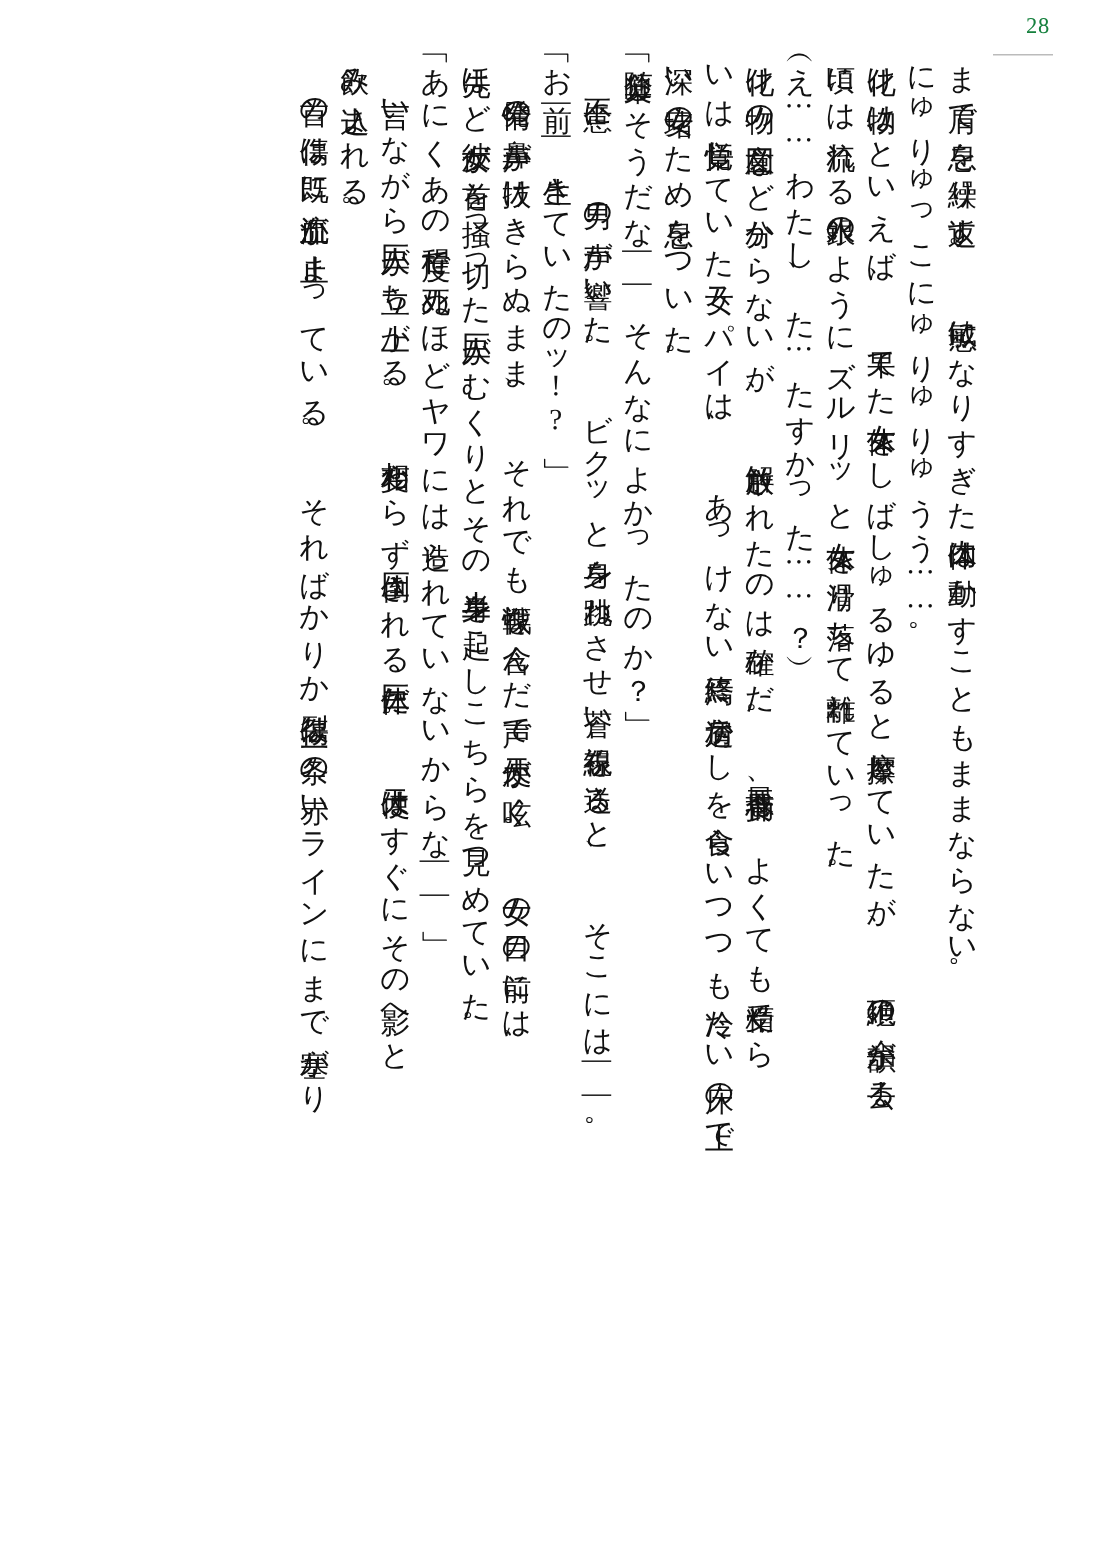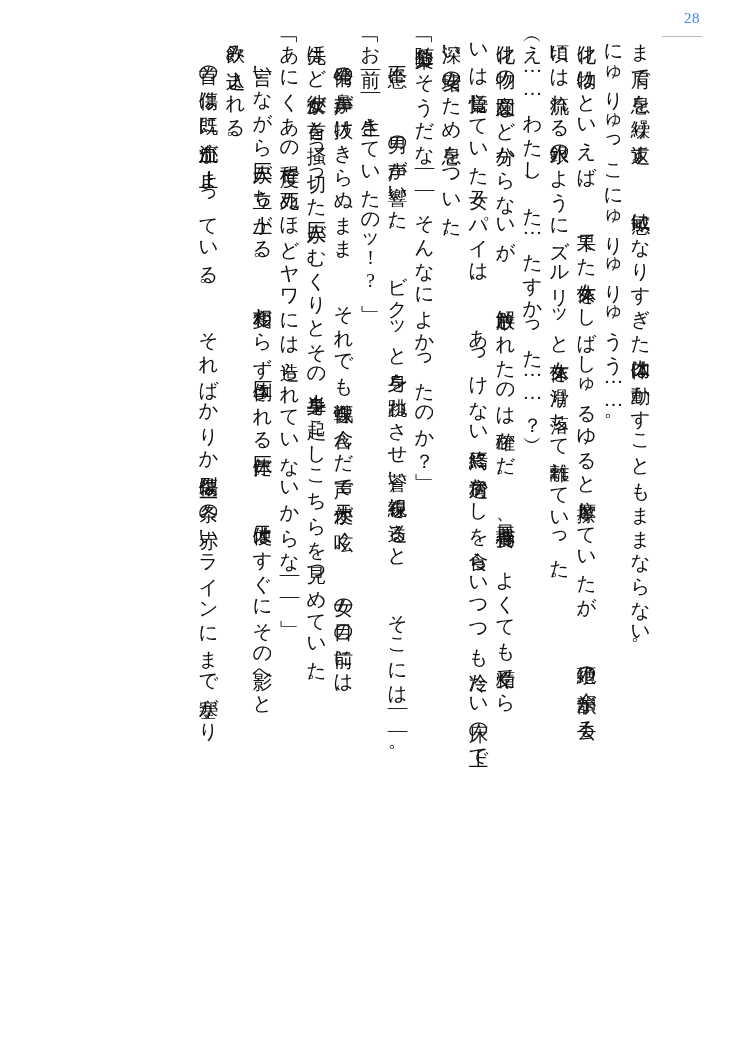--- a/index.html
+++ b/index.html
@@ -14,21 +14,21 @@
     background: #ffffff;
     overflow: hidden;
     font-family: "Liberation Serif", "DejaVu Serif", serif;
     color: #111111;
   }
   .page-number {
     position: absolute;
     top: 10px;
     right: 36px;
     font-size: 15px;
-    color: #3b82f6;
+    color: #15803d;
     letter-spacing: 0.5px;
   }
   .page-rule {
     position: absolute;
     top: 36px;
     right: 34px;
     width: 40px;
     height: 1px;
     background: #bbbbbb;
   }

